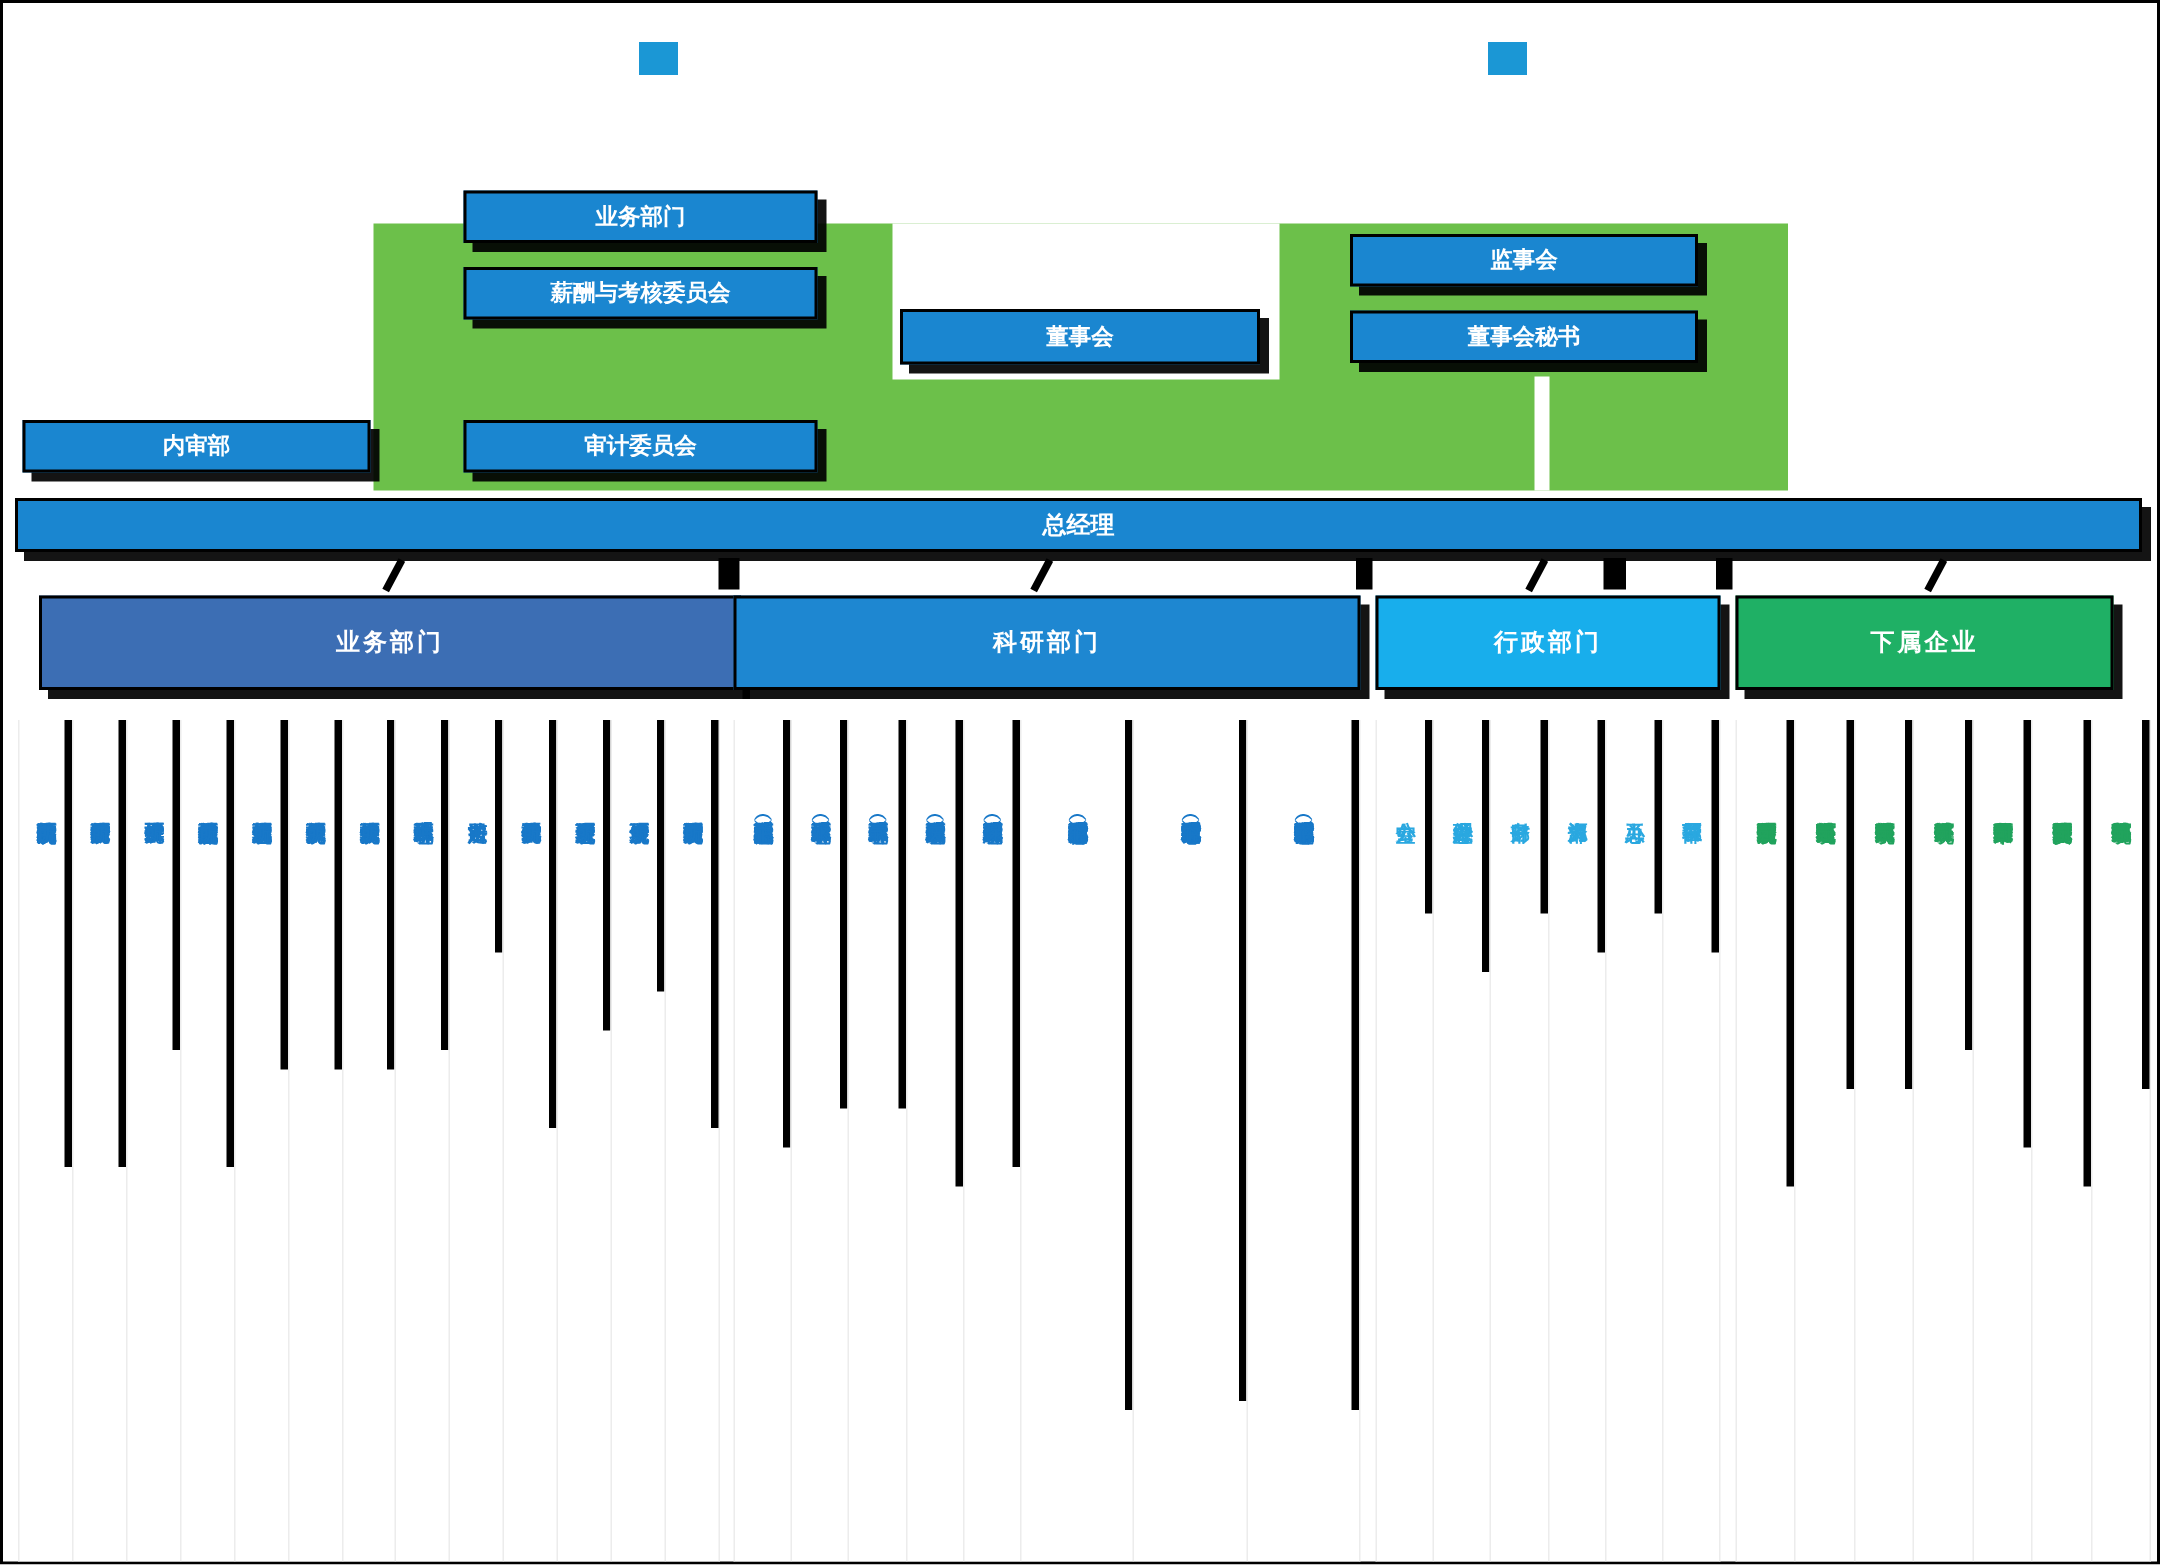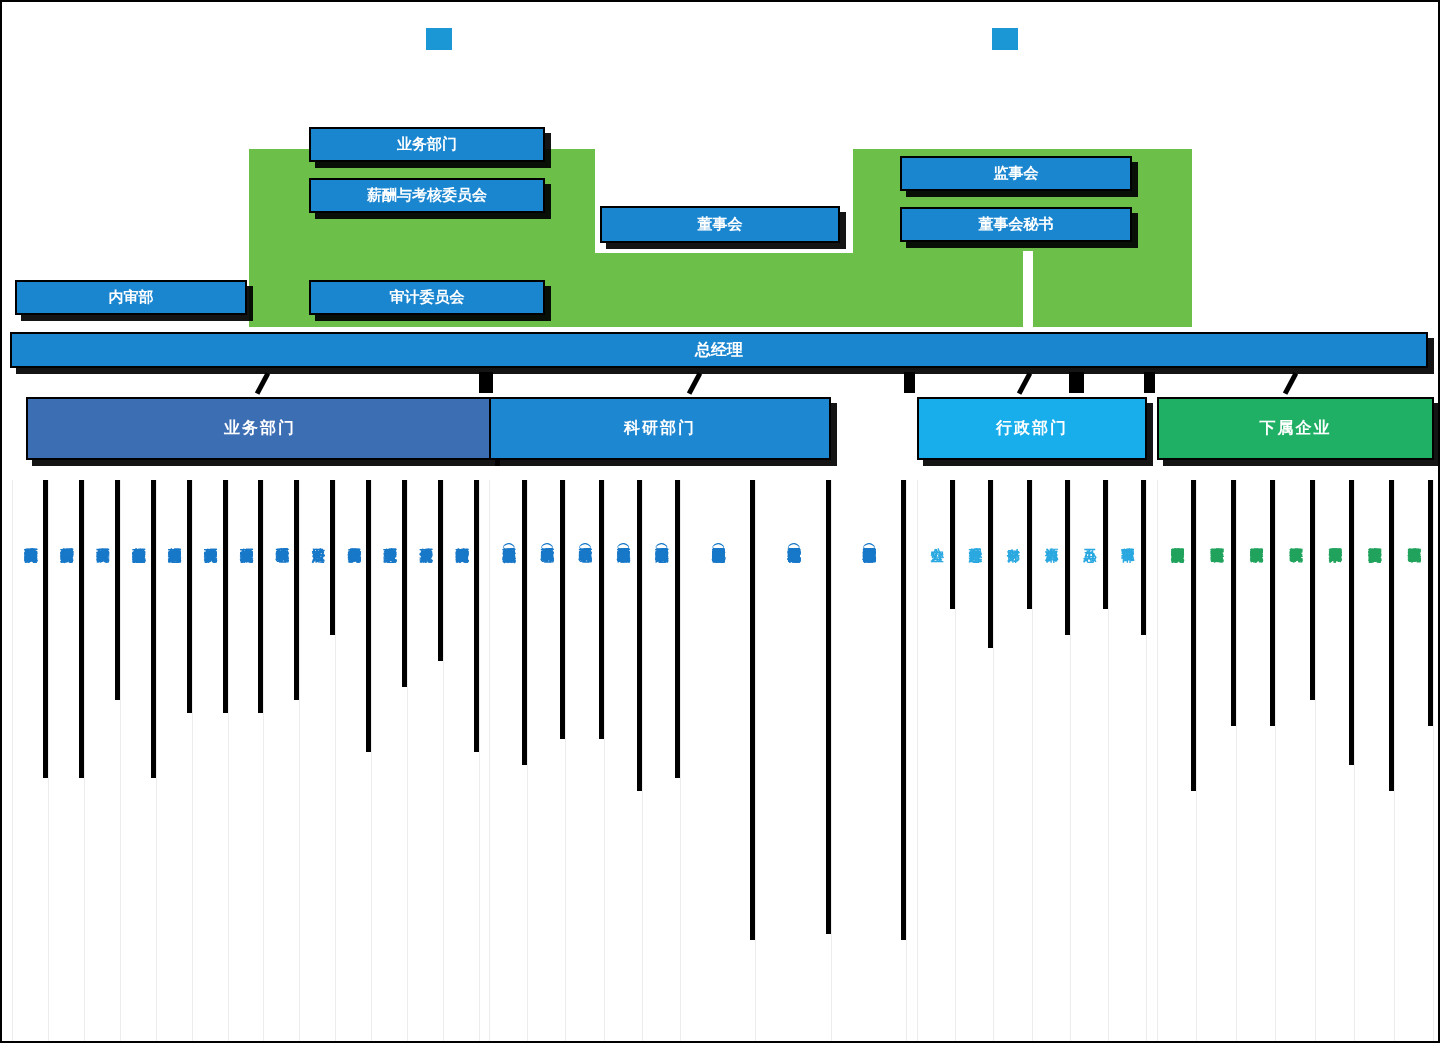--- a/index.html
+++ b/index.html
@@ -43,23 +43,23 @@
   .notch.block { height:21px; }
   .n1 { left:258px; } .n2 { left:477px; width:14px; } .n3 { left:690px; }
   .n4 { left:902px; width:11px; } .n5 { left:1020px; } .n6 { left:1067px; width:15px; }
   .n7 { left:1142px; width:11px; } .n8 { left:1286px; }
 
   
   .dept-header { position:absolute; top:395px; height:63px; border:2px solid #000;
                  box-shadow:6px 6px 0 rgba(0,0,0,.92); color:#fff; font-weight:bold; font-size:16px;
                  display:flex; align-items:center; justify-content:center; letter-spacing:2px; }
   .h0 { left:24px;   width:468px; }
-  .h1 { left:487px;  width:342px; }
+  .h1 { left:487px;  width:418px; }
   .h2 { left:915px;  width:230px;justify-content:center; }
-  .h3 { left:1155px; width:277px; }
+  .h3 { left:1155px; width:252px; }
 
   
   .colgroup { position:absolute; top:478px; bottom:0; display:flex; background:#fff; }
   .cg0 { left:10px;   width:468px; }
   .cg1 { left:487px;  width:418px; }
   .cg2 { left:915px;  width:230px; }
   .cg3 { left:1155px; width:277px; }
   .col { position:relative; flex:1 1 0; display:flex; justify-content:center;
          padding-top:58px; border-left:1px solid #ececec; background:#fff; }
   .col:last-child { border-right:1px solid #ececec; }

